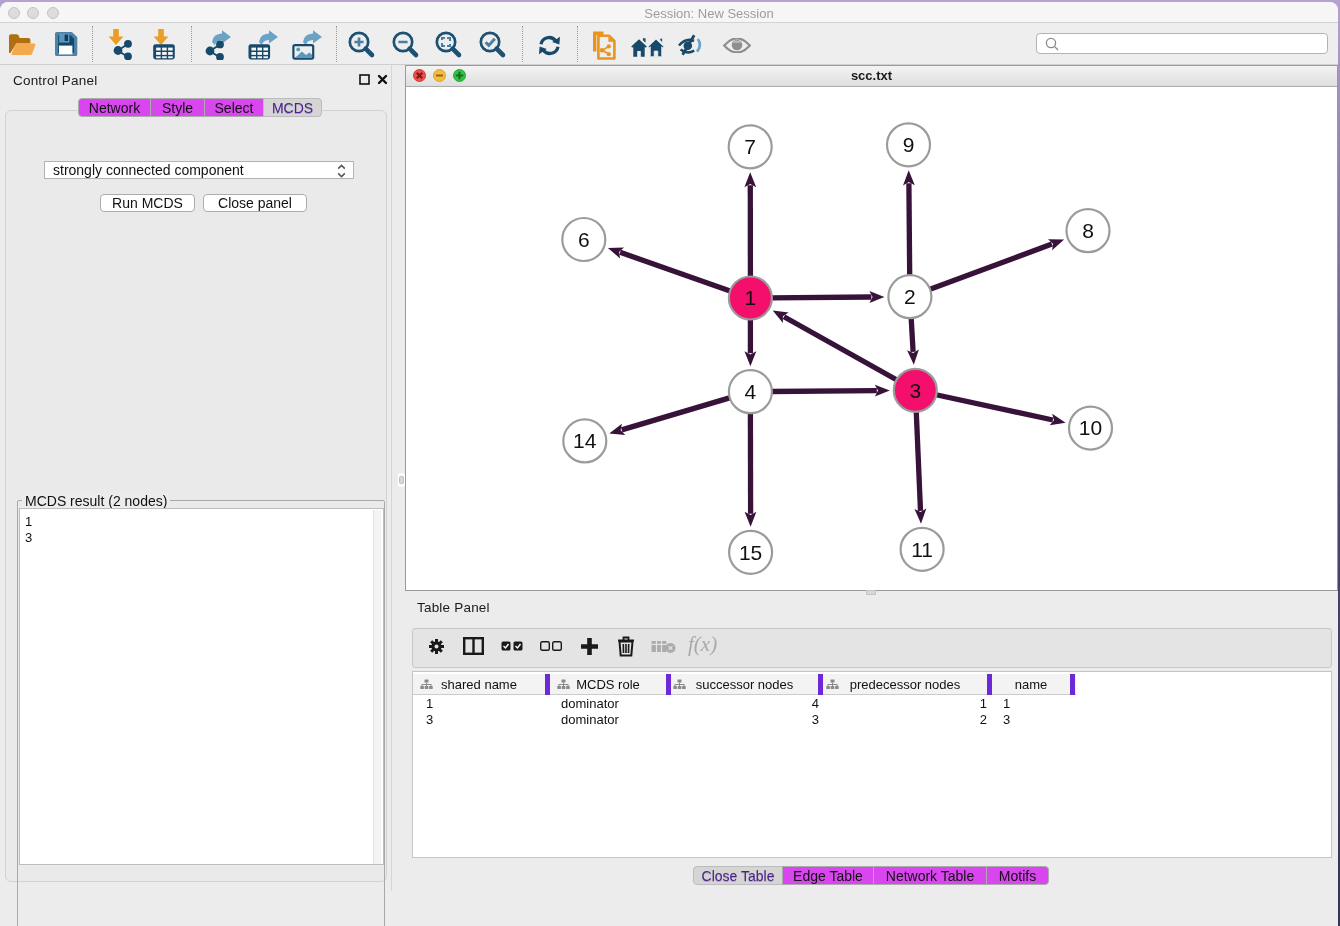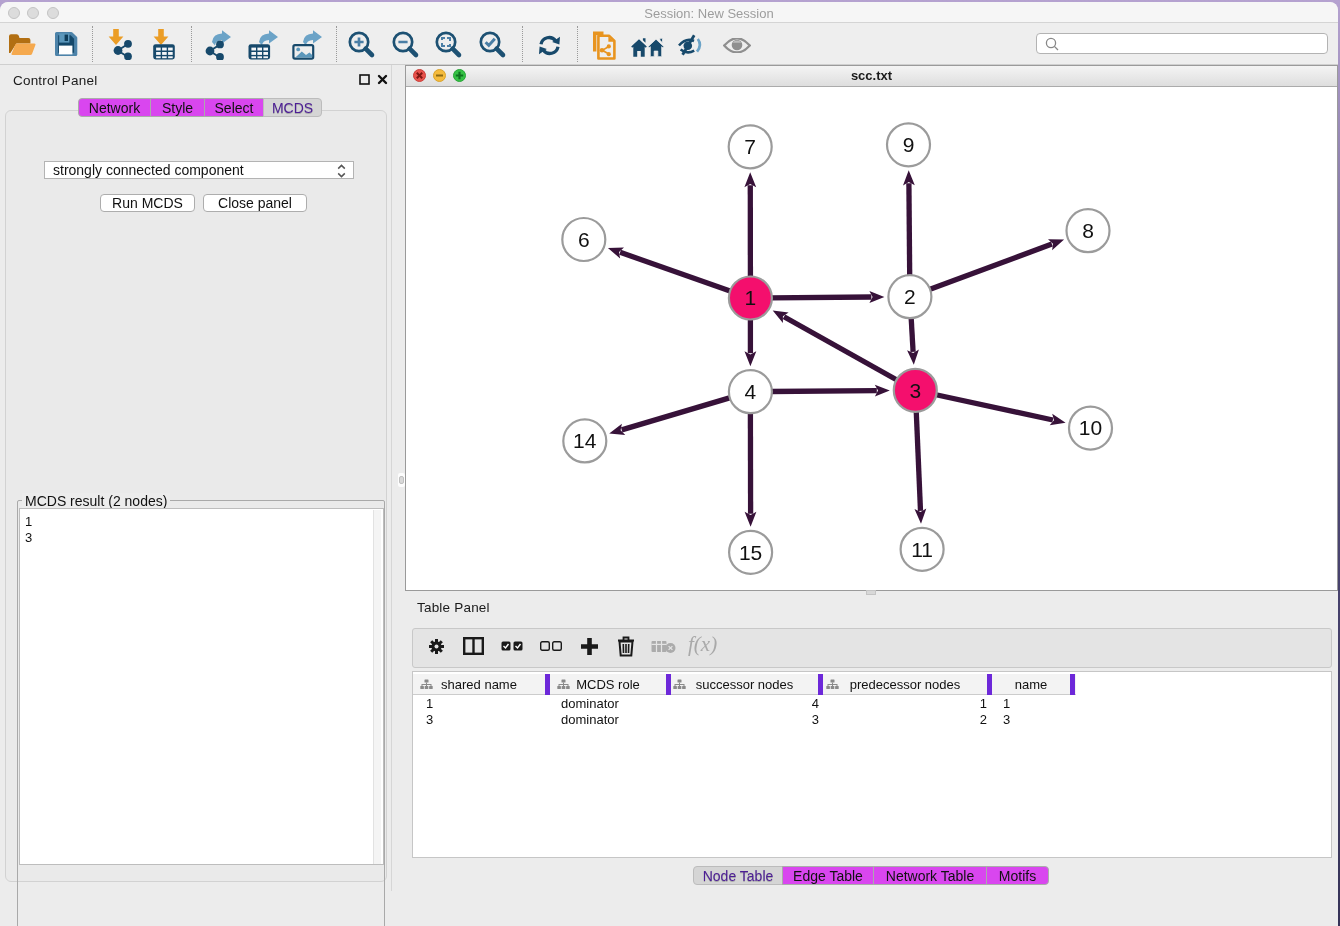--- a/index.html
+++ b/index.html
@@ -398,19 +398,19 @@
     <div class="trow" style="left:148px;top:23px;">dominator</div>
     <div class="trow" style="left:258px;top:23px;width:148px;text-align:right;">4</div>
     <div class="trow" style="left:410px;top:23px;width:164px;text-align:right;">1</div>
     <div class="trow" style="left:590px;top:23px;">1</div>
     <div class="trow" style="left:13px;top:39px;">3</div>
     <div class="trow" style="left:148px;top:39px;">dominator</div>
     <div class="trow" style="left:258px;top:39px;width:148px;text-align:right;">3</div>
     <div class="trow" style="left:410px;top:39px;width:164px;text-align:right;">2</div>
     <div class="trow" style="left:590px;top:39px;">3</div>
   </div>
-  <div class="tab tabsel btabs" style="left:288px;width:90px;border-radius:4px 0 0 4px;border-color:#bcbcbc;">Node Table</div>
+  <div class="tab tabsel btabs" style="left:288px;width:90px;border-radius:4px 0 0 4px;border-color:#bcbcbc;">Close Table</div>
   <div class="tab btabs" style="left:377px;width:92px;">Edge Table</div>
   <div class="tab btabs" style="left:468px;width:114px;">Network Table</div>
   <div class="tab btabs" style="left:581px;width:63px;border-radius:0 4px 4px 0;">Motifs</div>
 </div>
 
 </div>
 
 </body></html>

